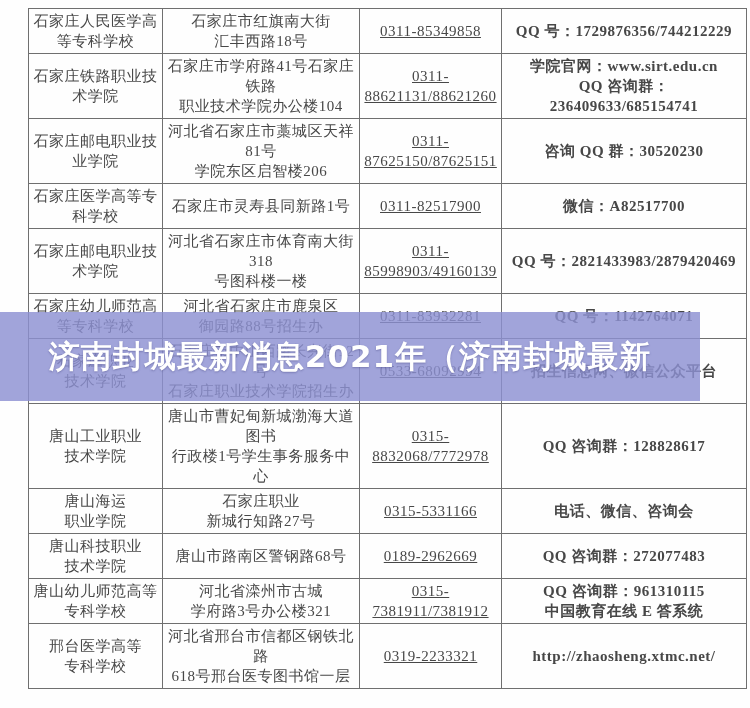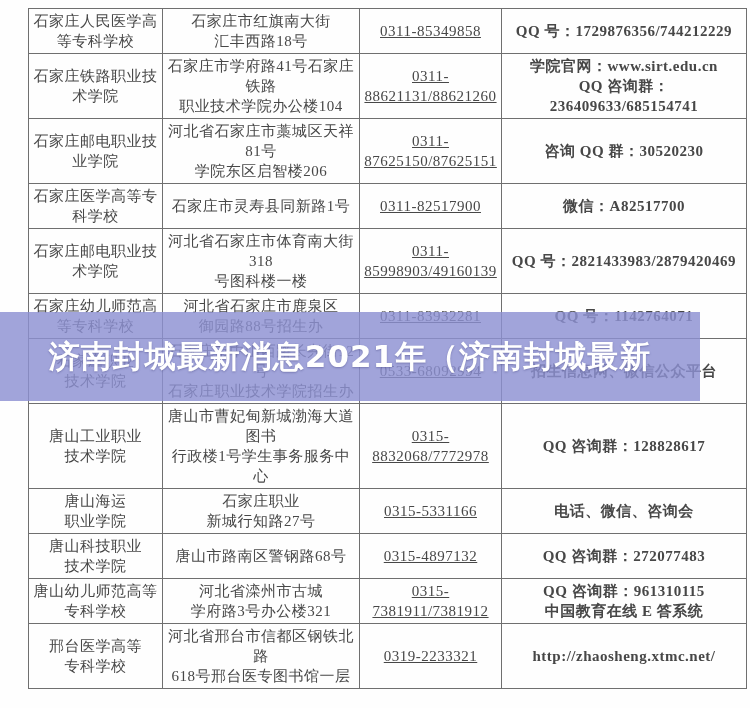--- a/index.html
+++ b/index.html
@@ -112,21 +112,21 @@
 职业学院</td>
     <td class="c-address">石家庄职业
 新城行知路27号</td>
     <td class="c-phone">0315-5331166</td>
     <td class="c-contact">电话、微信、咨询会</td>
   </tr>
         <tr>
     <td class="c-school">唐山科技职业
 技术学院</td>
     <td class="c-address">唐山市路南区警钢路68号</td>
-    <td class="c-phone">0315-4897132</td>
+    <td class="c-phone">0189-2962669</td>
     <td class="c-contact">QQ 咨询群：272077483</td>
   </tr>
         <tr>
     <td class="c-school">唐山幼儿师范高等
 专科学校</td>
     <td class="c-address">河北省滦州市古城
 学府路3号办公楼321</td>
     <td class="c-phone">0315-7381911/7381912</td>
     <td class="c-contact">QQ 咨询群：961310115
 中国教育在线 E 答系统</td>

